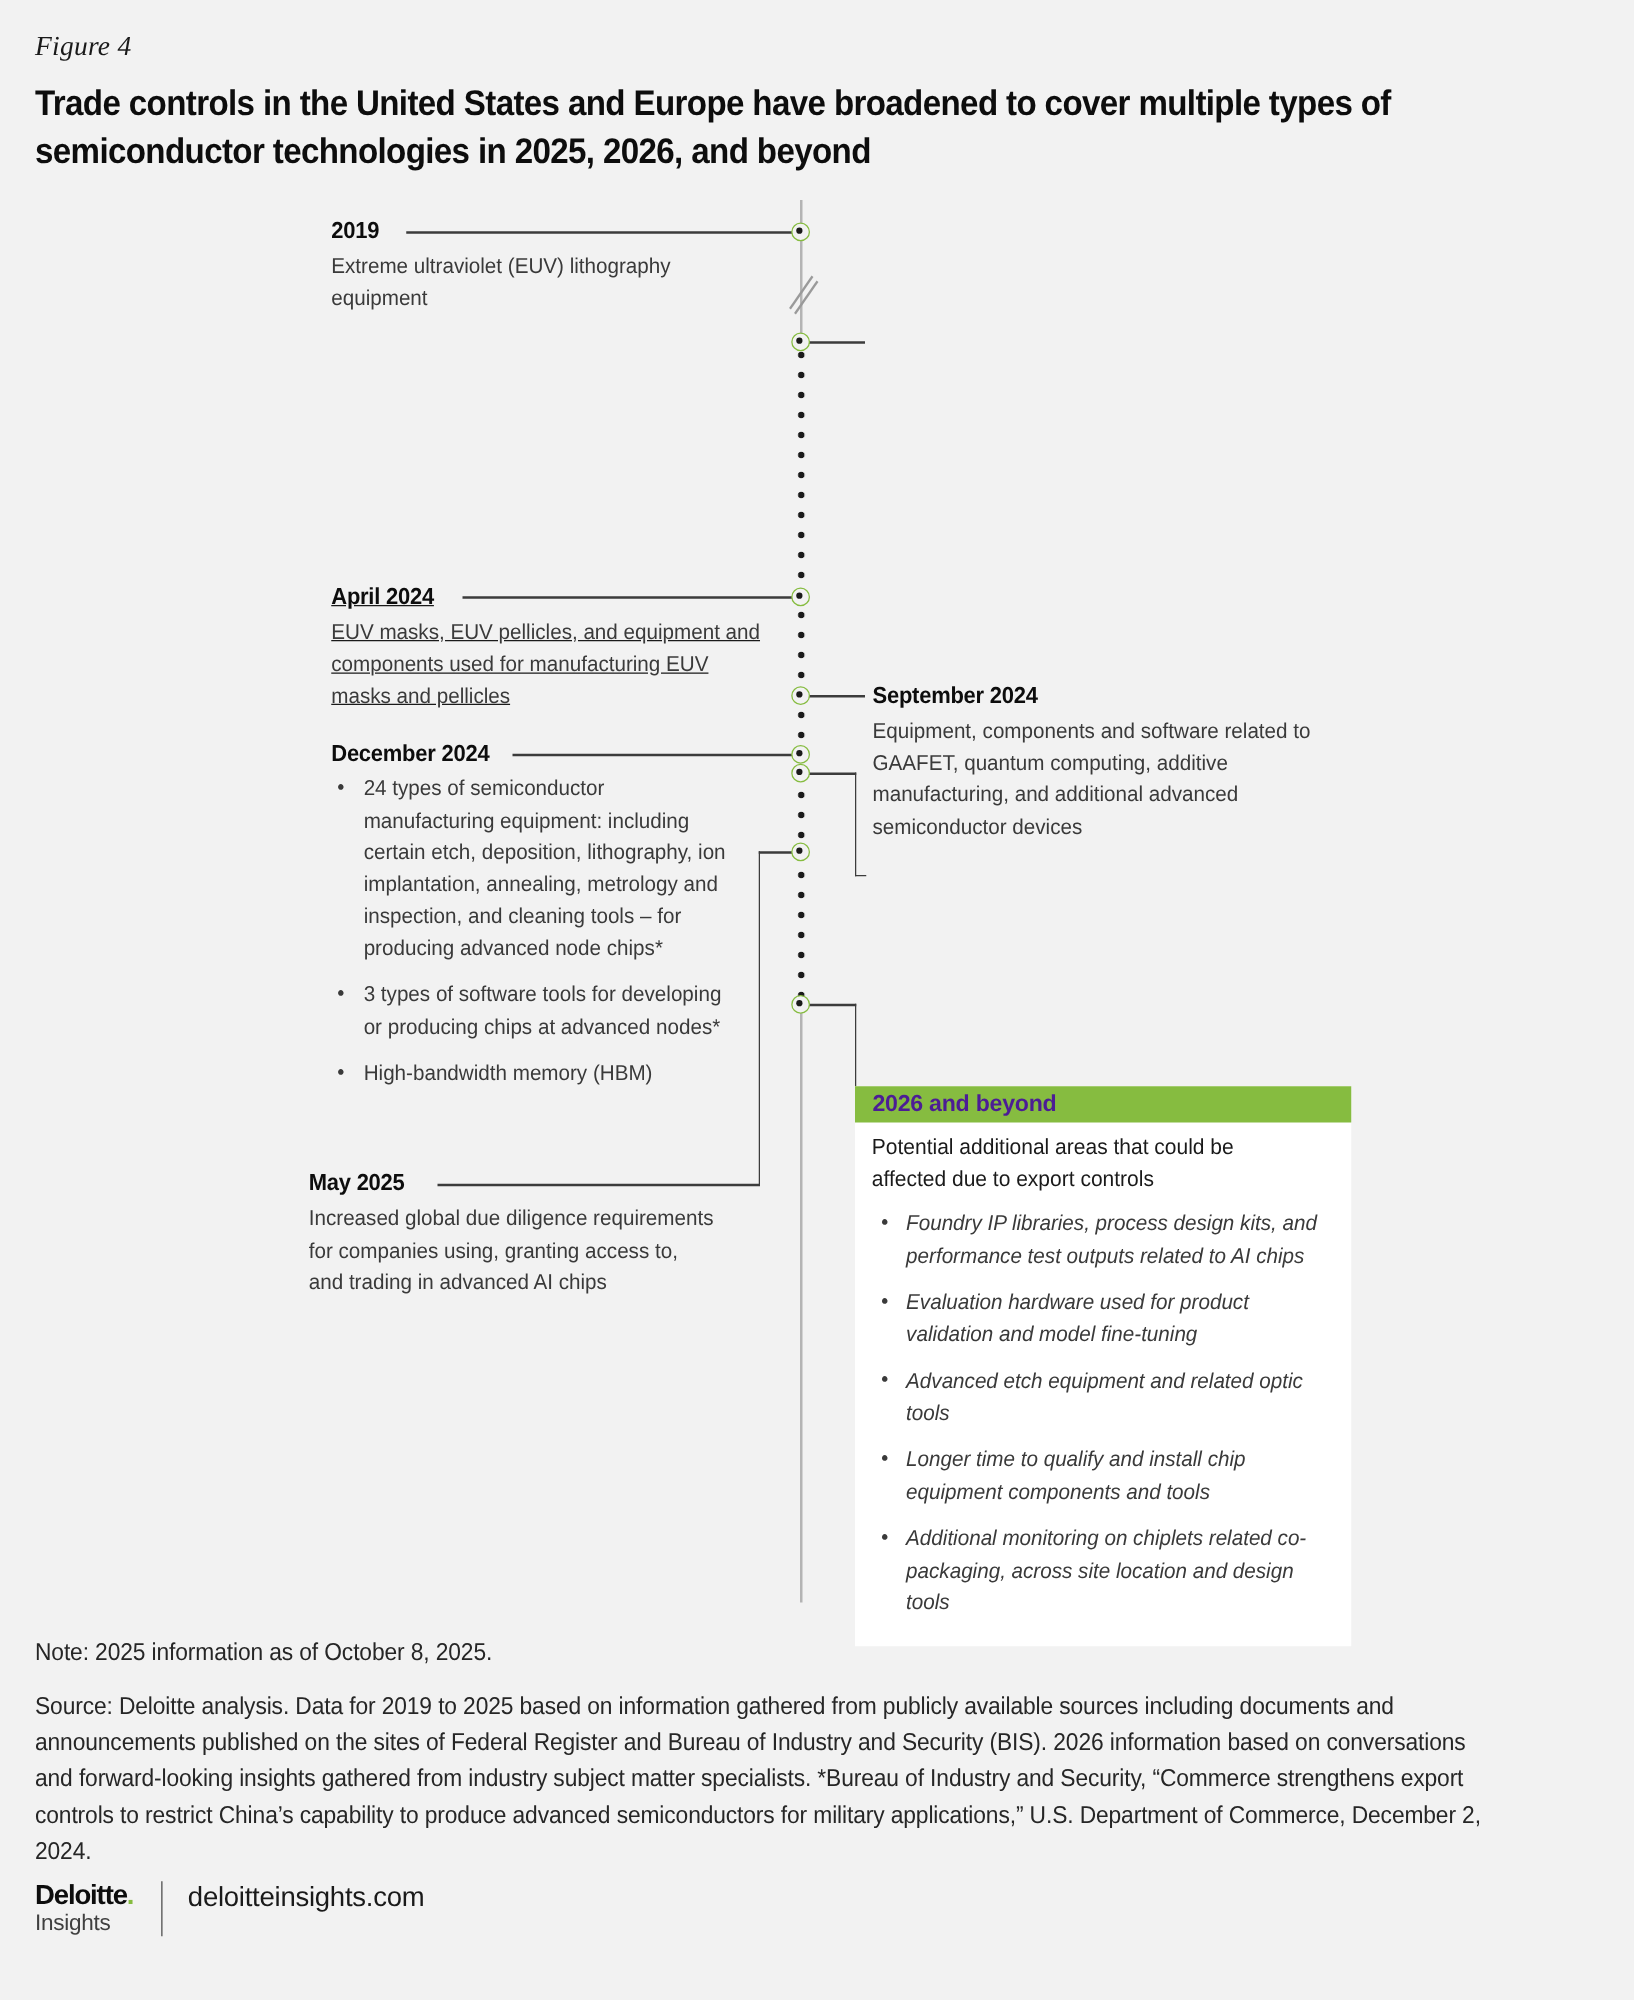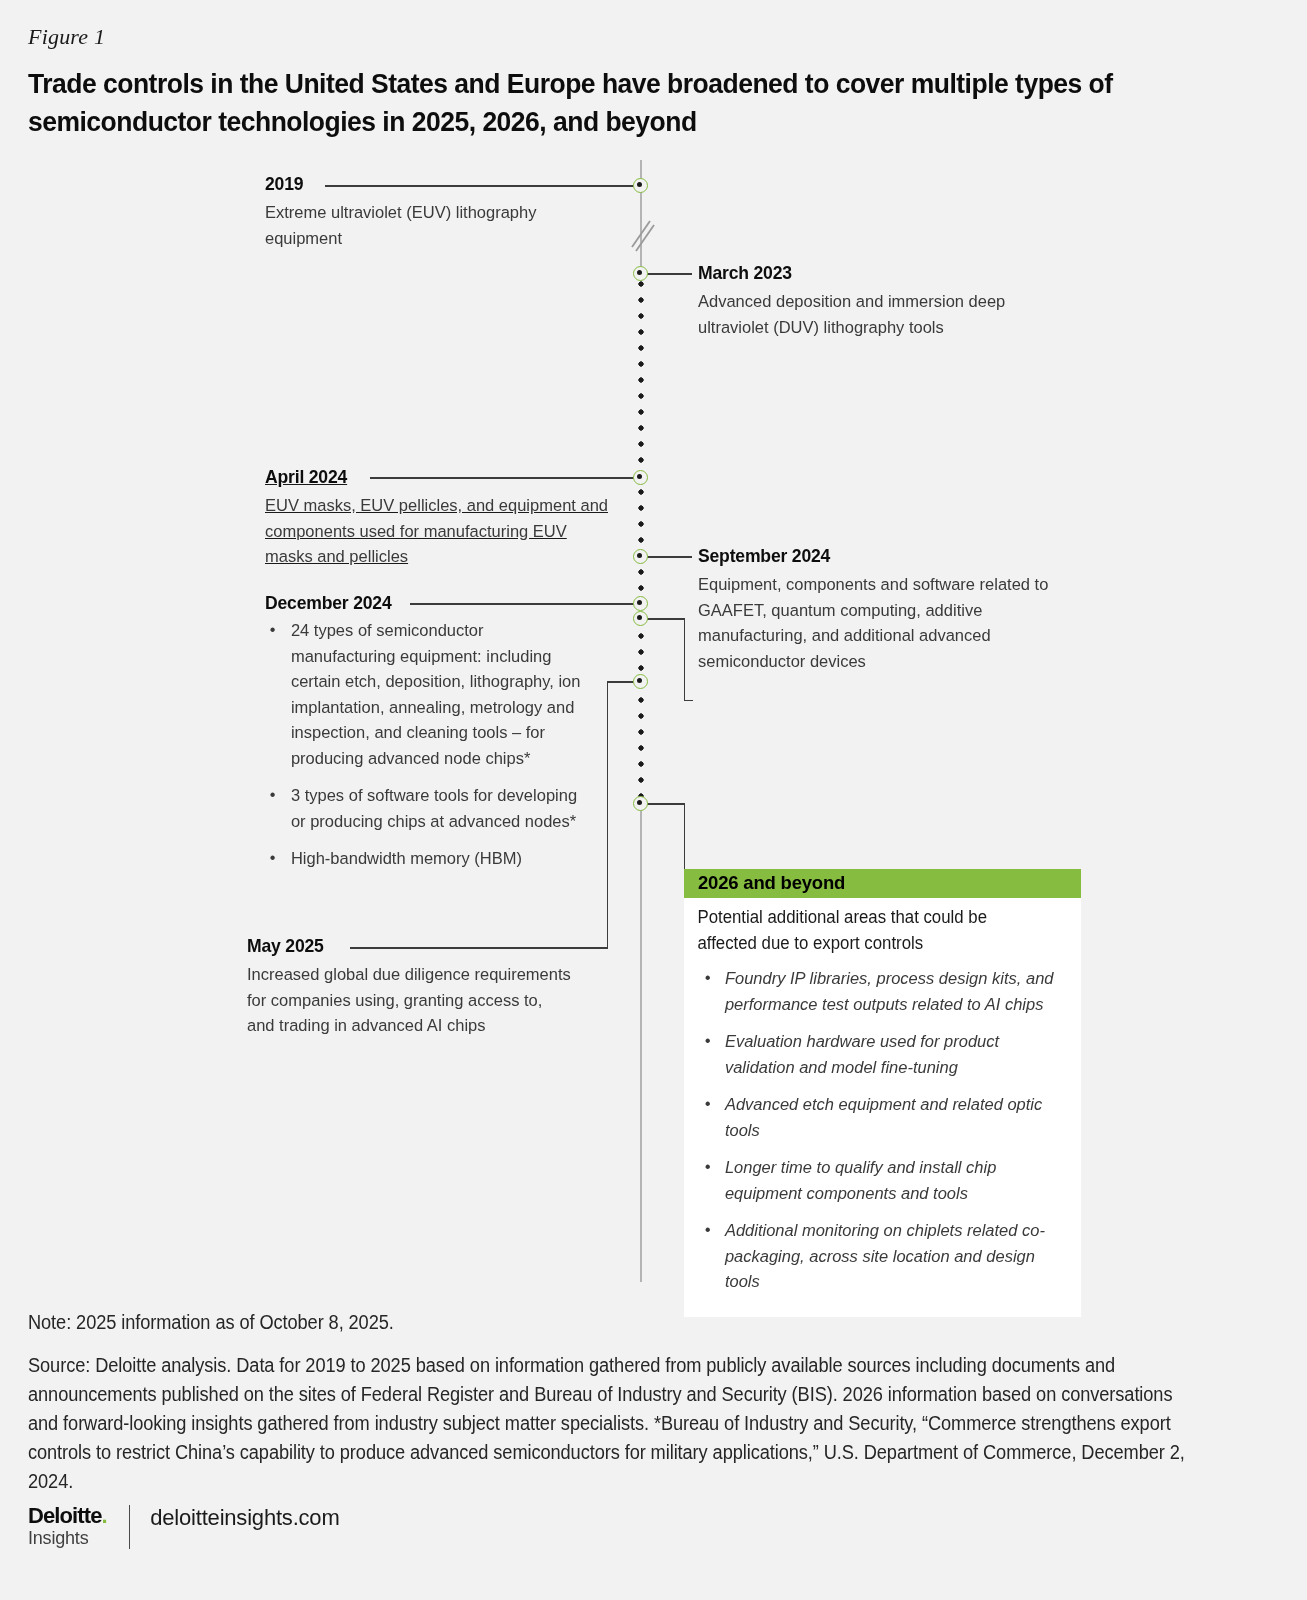--- a/index.html
+++ b/index.html
@@ -156,21 +156,21 @@
     width: 397px;
     background: #ffffff;
     z-index: 5;
   }
   .panel-head {
     background: #86bc40;
     padding: 3px 0 4px 14px;
     font-family: "Liberation Sans Narrow", "Liberation Sans", sans-serif;
     font-weight: bold;
     font-size: 18.5px;
-    color: #000000;
+    color: #4c1d95;
     letter-spacing: -0.2px;
   }
   .panel-intro {
     padding: 7px 16px 0 14px;
     font-family: "Liberation Sans", sans-serif;
     font-size: 17.5px;
     line-height: 25.5px;
     color: #1a1a1a;
     transform: scaleX(0.96);
     transform-origin: left top;
@@ -255,21 +255,21 @@
     font-family: "Liberation Sans", sans-serif;
     font-weight: 300;
     font-size: 22px;
     color: #1a1a1a;
     letter-spacing: -0.2px;
   }
 </style>
 </head>
 <body>
 
-<div class="figure-label">Figure 1</div>
+<div class="figure-label">Figure 4</div>
 <div class="headline">Trade controls in the United States and Europe have broadened to cover multiple types of semiconductor technologies in 2025, 2026, and beyond</div>
 
 <div class="timeline">
 
   <div class="axis-line" style="top:160px; height:120px;"></div>
 
   <div class="axis-break" style="top:215px;">
     <svg width="32" height="40" viewBox="0 0 32 40">
       <line x1="6" y1="32" x2="24" y2="6" stroke="#9a9a9a" stroke-width="1.8"></line>
       <line x1="10" y1="36" x2="28" y2="10" stroke="#9a9a9a" stroke-width="1.8"></line>
@@ -309,24 +309,20 @@
 
   <div class="connector h" style="left:646px; top:803px; width:39px;"></div>
   <div class="connector v" style="left:683.5px; top:803px; height:76px;"></div>
   <div class="connector h" style="left:683.5px; top:877.5px; width:9px;"></div>
 
   <div class="event left" style="left:265px; top:173px; width:350px;">
     <div class="ev-date">2019</div>
     <div class="ev-body">Extreme ultraviolet (EUV) lithography equipment</div>
   </div>
 
-  <div class="event" style="left:698px; top:262px; width:390px;">
-    <div class="ev-date">March 2023</div>
-    <div class="ev-body">Advanced deposition and immersion deep ultraviolet (DUV) lithography tools</div>
-  </div>
 
   <div class="event left" style="left:265px; top:466px; width:360px;text-decoration:underline;">
     <div class="ev-date">April 2024</div>
     <div class="ev-body">EUV masks, EUV pellicles, and equipment and components used for manufacturing EUV masks and pellicles</div>
   </div>
 
   <div class="event" style="left:698px; top:545px; width:390px;">
     <div class="ev-date">September 2024</div>
     <div class="ev-body">Equipment, components and software related to GAAFET, quantum computing, additive manufacturing, and additional advanced semiconductor devices</div>
   </div>

